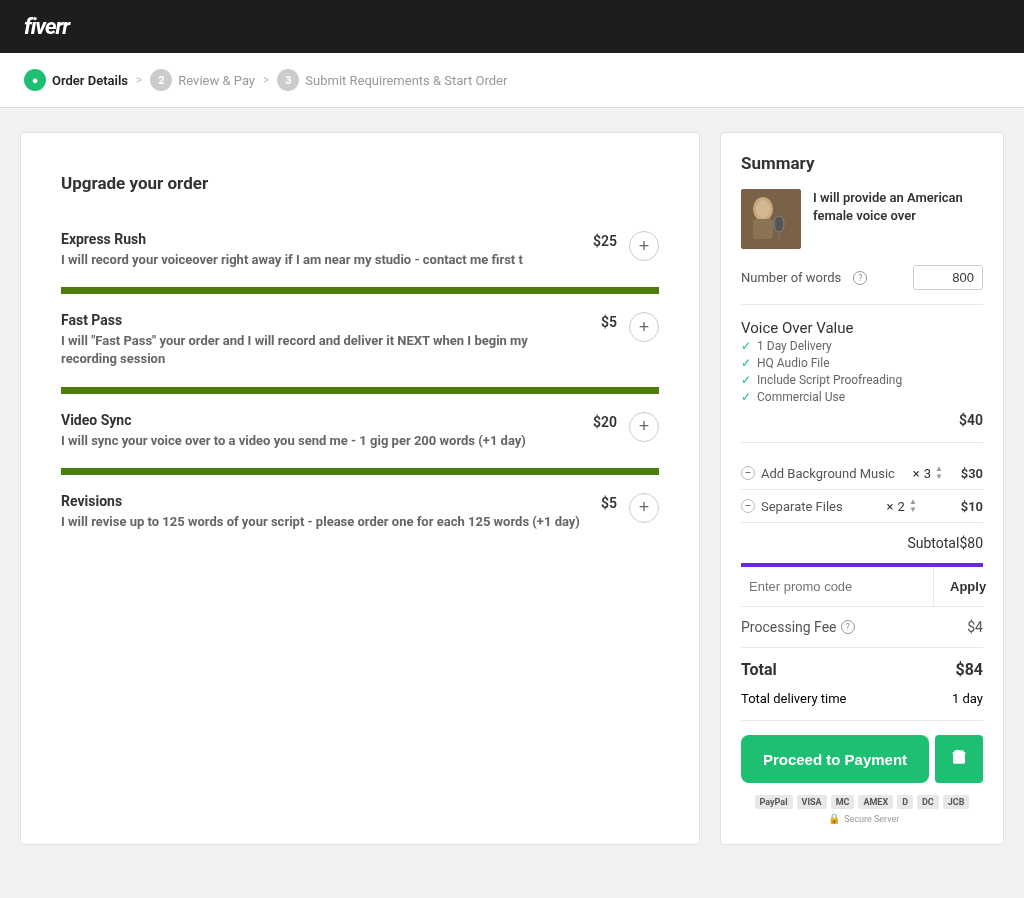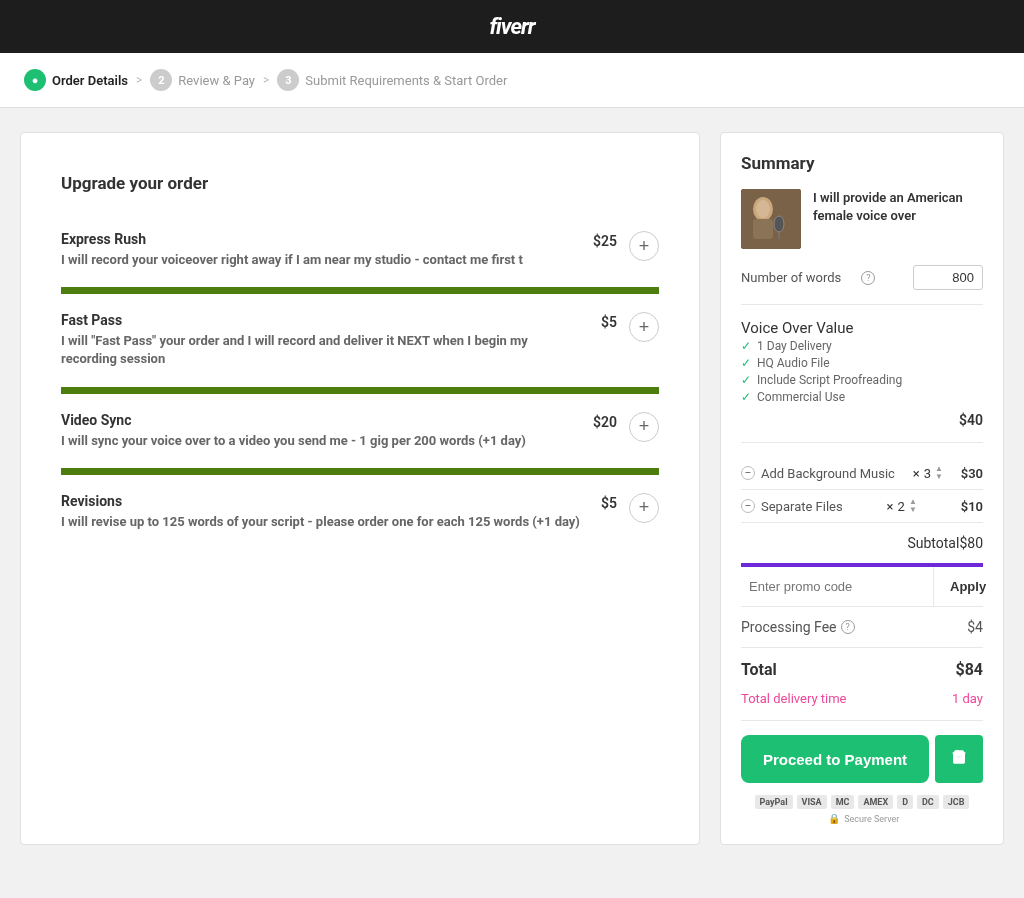--- a/index.html
+++ b/index.html
@@ -1,19 +1,19 @@
 <!DOCTYPE html>
 <html><head>
   <meta charset="utf-8">
   <style>
     * { box-sizing: border-box; margin: 0; padding: 0; }
     body { font-family: -apple-system, BlinkMacSystemFont, 'Segoe UI', Roboto, sans-serif; background: #f1f1f1; font-size: 14px; color: #333; }
 
     
-    .header { background: #1d1d1d; padding: 14px 24px; display: flex; align-items: center; justify-content: center; }
+    .header { background: #1d1d1d; padding: 14px 24px; display: flex; align-items: center; }
     .logo { color: #fff; font-size: 22px; font-weight: 700; font-style: italic; letter-spacing: -1px; }
 
     
     .breadcrumb { background: #fff; border-bottom: 1px solid #ddd; padding: 16px 24px; display: flex; align-items: center; gap: 8px; }
     .bc-step { display: flex; align-items: center; gap: 6px; color: #999; font-size: 13px; }
     .bc-step.active { color: #222; font-weight: 600; }
     .bc-circle { width: 22px; height: 22px; border-radius: 50%; background: #ccc; color: #fff; display: flex; align-items: center; justify-content: center; font-size: 11px; font-weight: 700; }
     .bc-circle.green { background: #1dbf73; }
     .bc-arrow { color: #bbb; font-size: 12px; }
 
@@ -36,21 +36,21 @@
     .right-panel { width: 284px; flex-shrink: 0; }
     .summary-box { background: #fff; border: 1px solid #e0e0e0; border-radius: 4px; padding: 20px; }
     .summary-title { font-size: 17px; font-weight: 700; margin-bottom: 16px; }
 
     .service-row { display: flex; gap: 12px; margin-bottom: 16px; justify-content: space-between; }
     .service-thumb { width: 60px; height: 60px; background: #8B7355; border-radius: 3px; overflow: hidden; flex-shrink: 0; }
     .service-thumb-img { width: 100%; height: 100%; background: linear-gradient(135deg, #8B7355 0%, #6b5a3a 40%, #a08060 70%, #7a6248 100%); position: relative; }
     .service-title-text { font-size: 13px; font-weight: 600; line-height: 1.4; color: #333; }
 
     .words-row { display: flex; align-items: center; justify-content: space-between; margin-bottom: 14px; padding-bottom: 14px; border-bottom: 1px solid #e8e8e8; }
-    .words-label { font-size: 13px; color: #555; display: flex; align-items: center; gap: 20px; }
+    .words-label { font-size: 13px; color: #555; display: flex; align-items: center; gap: 12px; }
     .words-input { border: 1px solid #ccc; border-radius: 3px; padding: 4px 8px; width: 70px; text-align: right; font-size: 13px; color: #333; }
     .help-icon { width: 14px; height: 14px; border-radius: 50%; border: 1px solid #999; color: #999; font-size: 9px; display: inline-flex; align-items: center; justify-content: center; cursor: pointer; }
 
     .value-section { margin-bottom: 14px; padding-bottom: 14px; border-bottom: 1px solid #e8e8e8; }
     .value-title { font-weight: 400; font-size: 15px; margin-bottom: 2px; }
     .value-features { margin-bottom: 8px; }
     .feature-item { display: flex; align-items: center; gap: 6px; font-size: 12px; color: #666; margin-bottom: 3px; }
     .check-icon { color: #1dbf73; font-size: 12px; }
     .value-price { text-align: right; font-weight: 600; font-size: 14px; }
 
@@ -66,21 +66,21 @@
     .subtotal-row { display: flex; justify-content: flex-end; padding: 12px 0; border-bottom: 4px solid #6d28d9; font-size: 14px; }
 
     .promo-row { display: flex; border-bottom: 1px solid #e8e8e8; margin-bottom: 0; }
     .promo-input { flex: 1; border: none; outline: none; padding: 12px 8px; font-size: 13px; color: #999; }
     .apply-btn { background: #fff; border: none; border-left: 1px solid #e8e8e8; padding: 10px 16px; font-size: 13px; font-weight: 700; color: #333; cursor: pointer; }
 
     .fee-row { display: flex; justify-content: space-between; align-items: center; padding: 12px 0; border-bottom: 1px solid #e8e8e8; font-size: 14px; color: #555; }
     .fee-label { display: flex; align-items: center; gap: 4px; }
 
     .total-row { display: flex; justify-content: space-between; align-items: center; padding: 12px 0; font-weight: 700; font-size: 16px; }
-    .delivery-row { display: flex; justify-content: space-between; font-size: 13px; color: #ec4899; padding-bottom: 14px; border-bottom: 1px solid #e8e8e8; }
+    .delivery-row { display: flex; justify-content: space-between; font-size: 13px; color: #000000; padding-bottom: 14px; border-bottom: 1px solid #e8e8e8; }
 
     .proceed-row { display: flex; gap: 6px; margin-top: 14px; margin-bottom: 12px; }
     .proceed-btn { flex: 1; background: #1dbf73; color: #fff; border: none; border-radius: 8px; padding: 0; font-size: 15px; font-weight: 700; cursor: pointer; }
     .cart-btn { background: #1dbf73; color: #fff; border: none; border-radius: 4px; padding: 14px 16px; font-size: 16px; cursor: pointer; }
 
     .payment-icons { display: flex; align-items: center; justify-content: center; gap: 4px; flex-wrap: wrap; }
     .payment-badge { background: #e8e8e8; border-radius: 2px; padding: 2px 5px; font-size: 9px; font-weight: 700; color: #555; }
     .secure-badge { display: flex; align-items: center; gap: 3px; font-size: 9px; color: #999; margin-left: 4px; }
     .lock-icon { font-size: 10px; }
   </style>

